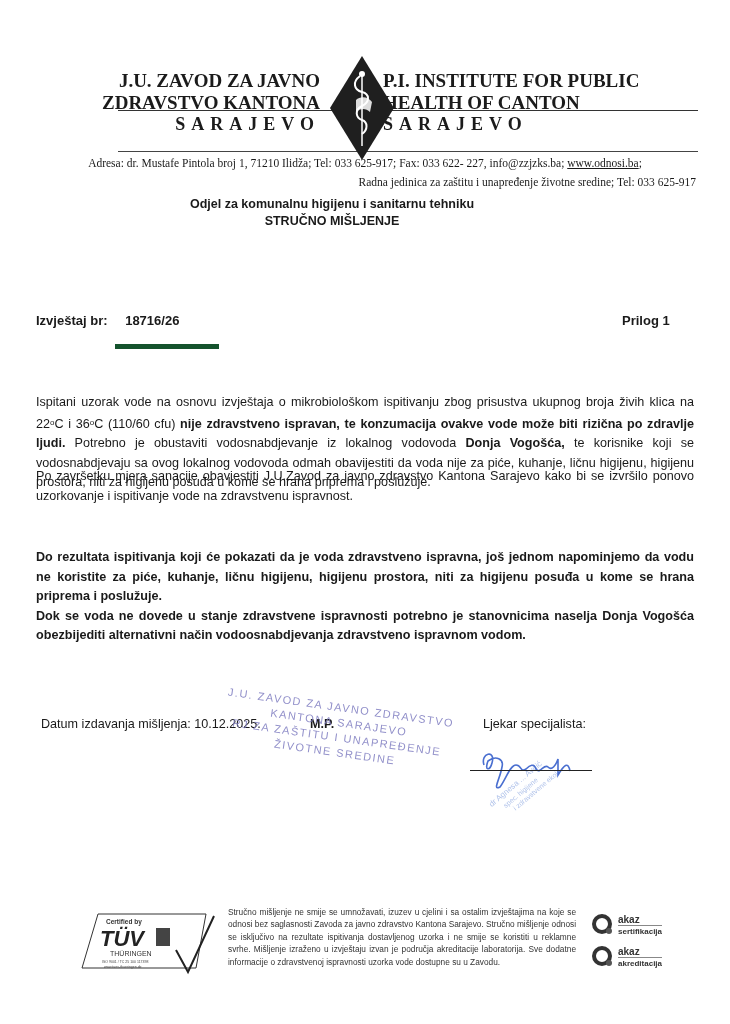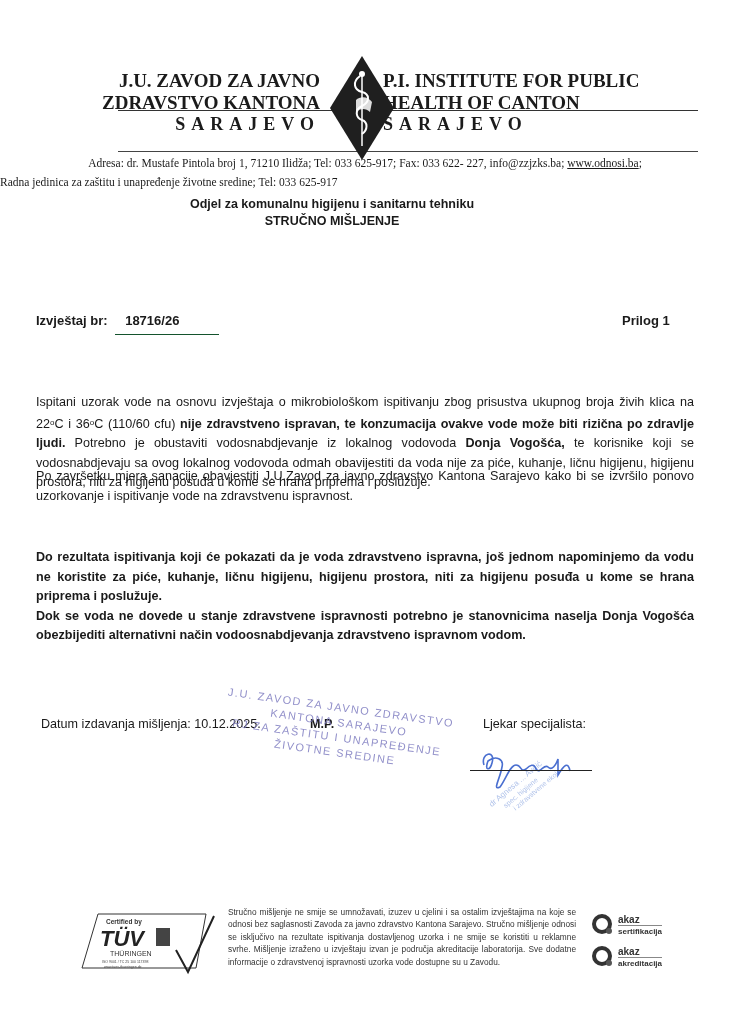--- a/index.html
+++ b/index.html
@@ -12,26 +12,26 @@
   .lh-line1 { top: 70px; font-size: 19px; line-height: 22px; }
   .lh-line2 { top: 92px; font-size: 19px; line-height: 22px; }
   .lh-line3 { top: 113px; font-size: 18px; letter-spacing: 6px; line-height: 22px; }
   .rule { position: absolute; left: 118px; width: 580px; height: 1px; background: #333; }
   .rule.top { top: 110px; }
   .rule.bottom { top: 151px; left: 118px; width: 580px; background: #444; }
   .logo { position: absolute; left: 330px; top: 56px; width: 64px; height: 104px; }
 
   .addr { position: absolute; top: 156px; left: 0; width: 730px; text-align: center; font-family: "Liberation Serif", serif; font-size: 11.5px; line-height: 14px; }
   .addr a { color: #1a1a1a; text-decoration: underline; }
-  .unit { position: absolute; top: 176px; left: 0; width: 696px; text-align: left; font-family: "Liberation Serif", serif; font-size: 11.5px; }
+  .unit { position: absolute; top: 176px; left: 0; width: 696px; text-align: right; font-family: "Liberation Serif", serif; font-size: 11.5px; }
   .dept { position: absolute; top: 196px; left: 0; width: 664px; text-align: center; font-family: "Liberation Sans", sans-serif; font-size: 12.5px; font-weight: bold; line-height: 17px; }
   .dept .u { }
 
   .report { position: absolute; top: 313px; left: 36px; font-family: "Liberation Sans", sans-serif; font-size: 13px; font-weight: bold; }
-  .report .num { display: inline-block; width: 94px; padding-left: 10px; border-bottom: 1px solid #14532d; margin-left: 4px; padding-bottom: 6px; }
+  .report .num { display: inline-block; width: 94px; padding-left: 10px; border-bottom: 5px solid #14532d; margin-left: 4px; padding-bottom: 16px; }
   .prilog { position: absolute; top: 313px; left: 622px; font-family: "Liberation Sans", sans-serif; font-size: 13px; font-weight: bold; }
 
   .body { position: absolute; left: 36px; width: 658px; font-family: "Liberation Sans", sans-serif; font-size: 12.6px; line-height: 19.5px; text-align: justify; }
   .p1 { top: 350px; margin-top: 43px; }
   .p2 { top: 467px; }
   .p3 { top: 548px; font-weight: bold; }
   .sup { font-size: 8px; vertical-align: 3px; }
 
   .date { position: absolute; top: 717px; left: 41px; font-family: "Liberation Sans", sans-serif; font-size: 12.6px; }
   .mp { position: absolute; top: 717px; left: 310px; font-family: "Liberation Sans", sans-serif; font-size: 12.6px; font-weight: bold; text-align: center; }

